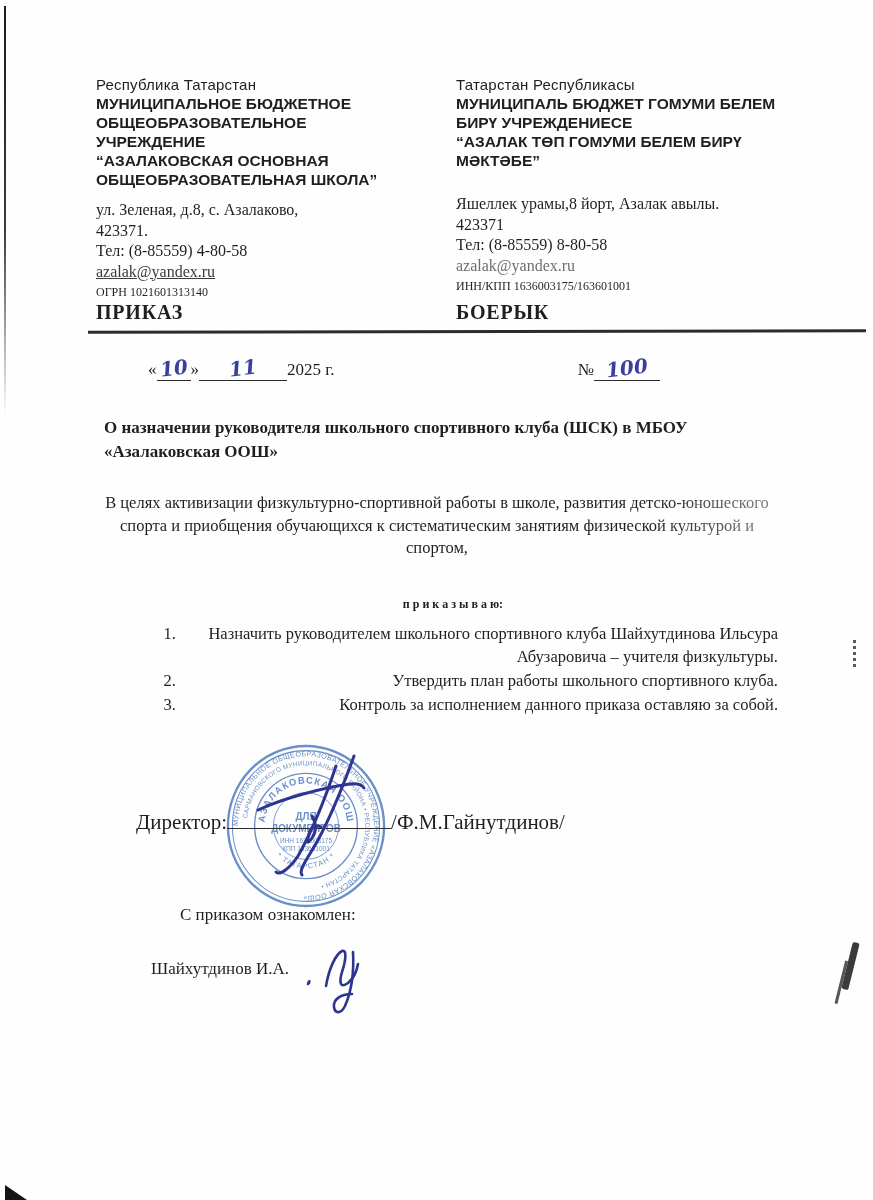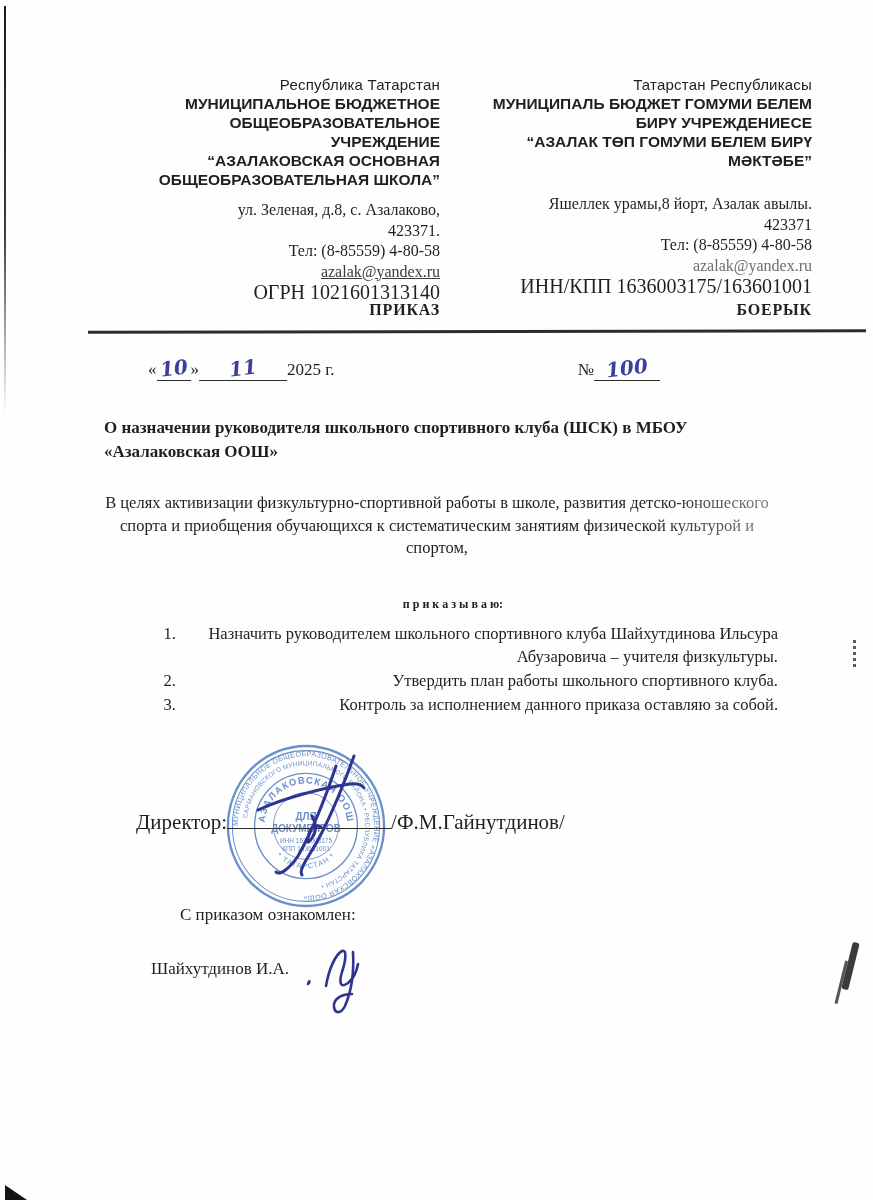--- a/index.html
+++ b/index.html
@@ -15,34 +15,34 @@
     border-bottom:15px solid #141414; border-right:22px solid transparent; }
   .smudge-1 { position:absolute; left:853px; top:640px; width:3px; height:30px;
     background:repeating-linear-gradient(to bottom,#5a5a5a 0 3px, transparent 3px 6px); }
   .smudge-2 { position:absolute; left:847px; top:942px; width:7px; height:48px;
     background:#3b3b3b; transform:rotate(14deg); border-radius:2px; box-shadow:-5px 18px 0 -2px #555; }
   .fade-overlay { position:absolute; left:650px; top:488px; width:170px; height:76px;
     background:linear-gradient(to right, rgba(254,254,254,0), rgba(254,254,254,0.6)); pointer-events:none; }
 
   
   .header-row { position:absolute; top:76px; left:96px; width:716px; display:flex; }
-  .col { text-align:right; }
+  .col { text-align:left; }
   .col-left  { width:344px; }
   .col-right { width:356px; margin-left:16px; }
   .region { font-family:"Liberation Sans", sans-serif; font-size:15px; letter-spacing:0.2px; }
   .orgname { font-family:"Liberation Sans", sans-serif; font-weight:bold; font-size:15.5px;
     line-height:19px; white-space:pre-line; margin-top:1px; }
   .address { font-size:16px; line-height:20.5px; white-space:pre-line; margin-top:11px; }
   .col-right .address { margin-top:24px; }
   .email-left  { font-size:16px; line-height:20.5px; text-decoration:underline; color:#3a3a3a; }
   .email-right { font-size:16px; line-height:20.5px; color:#6e6e6e; }
-  .regnum { font-size:20px; line-height:20.5px; }
+  .regnum { font-size:12px; line-height:20.5px; }
 
   .doctype-row { position:absolute; top:301px; left:96px; width:716px; display:flex; }
-  .doctype { font-weight:bold; font-size:16px; letter-spacing:0.8px; text-align:right; }
+  .doctype { font-weight:bold; font-size:20px; letter-spacing:0.8px; text-align:left; }
   .doctype-left { width:344px; }
   .doctype-right { width:356px; margin-left:16px; }
 
   .rule { position:absolute; top:330px; left:88px; width:778px; height:3px;
     background:#2b2b2b; transform:rotate(-0.12deg); }
 
   
   .date-left  { position:absolute; top:356px; left:148px; font-size:17px; }
   .date-right { position:absolute; top:356px; left:578px; font-size:17px; }
   .hw { font-family:"DejaVu Serif", serif; font-style:italic; font-weight:bold;
@@ -101,21 +101,21 @@
       <div class="regnum">ОГРН 1021601313140</div>
     </div>
     <div class="col col-right">
       <div class="region">Татарстан Республикасы</div>
       <div class="orgname">МУНИЦИПАЛЬ БЮДЖЕТ ГОМУМИ БЕЛЕМ
 БИРҮ УЧРЕЖДЕНИЕСЕ
 “АЗАЛАК  ТӨП  ГОМУМИ БЕЛЕМ БИРҮ
 МӘКТӘБЕ”</div>
       <div class="address">Яшеллек урамы,8  йорт, Азалак авылы.
 423371
-Тел: (8-85559) 4-80-58</div>
+Тел: (8-85559) 8-80-58</div>
       <div class="email-right">azalak@yandex.ru</div>
       <div class="regnum">ИНН/КПП 1636003175/163601001</div>
     </div>
   </div>
 
   <div class="doctype-row">
     <div class="doctype doctype-left">ПРИКАЗ</div>
     <div class="doctype doctype-right">БОЕРЫК</div>
   </div>
 

